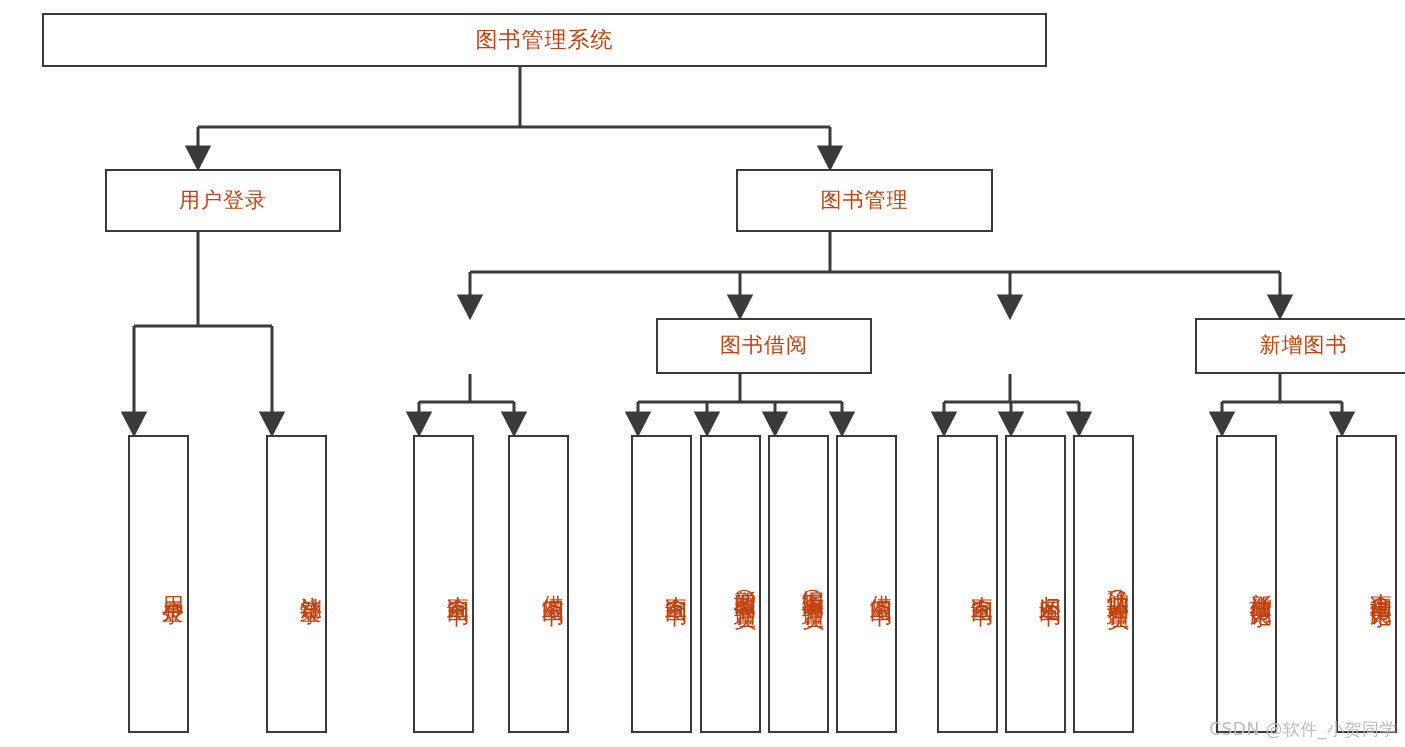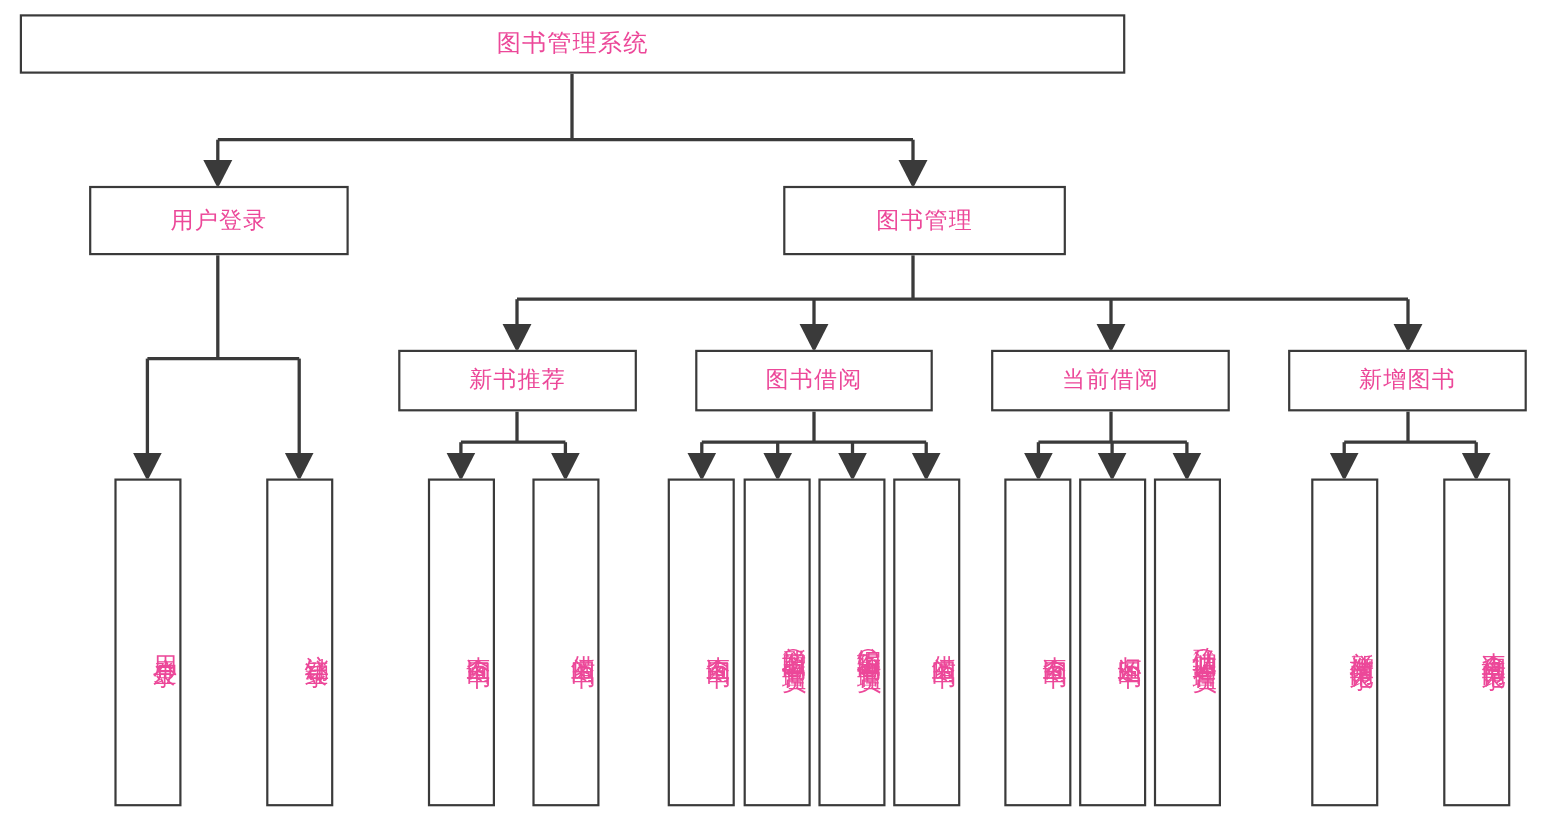--- a/index.html
+++ b/index.html
@@ -3,21 +3,21 @@
 <meta charset="utf-8">
 <style>
   html,body{margin:0;padding:0;background:#ffffff;}
   body{width:1405px;height:747px;overflow:hidden;
        font-family:"DejaVu Sans","Liberation Sans",sans-serif;}
   #canvas{position:relative;width:1405px;height:747px;background:#fff;}
   svg.wires{position:absolute;left:0;top:0;width:1405px;height:747px;pointer-events:none;}
 
   .node{position:absolute;box-sizing:border-box;background:#ffffff;
         border:2.5px solid #3a3a3a;display:flex;align-items:center;
-        justify-content:center;color:#ec4899;}
+        justify-content:center;color:#c2410c;margin-left:24px;}
   .node.horiz{font-size:21px;letter-spacing:1px;line-height:1.2;}
   .node.root{font-size:22px;}
   .node.vert{writing-mode:vertical-rl;text-orientation:upright;
              font-size:22px;letter-spacing:3px;line-height:1.25;
              padding:8px 0;align-items:flex-start;justify-content:center;}
   .watermark{position:absolute;right:8px;bottom:6px;font-size:17px;
              color:#b9bcc0;letter-spacing:.5px;white-space:nowrap;}
 </style>
 </head>
 <body>
@@ -78,28 +78,22 @@
     <span>图书管理系统</span>
   </div>
 
   <div class="node horiz" style="left:81px;top:169px;width:236px;height:63px;">
     <span>用户登录</span>
   </div>
   <div class="node horiz" style="left:712px;top:169px;width:257px;height:63px;">
     <span>图书管理</span>
   </div>
 
-  <div class="node horiz" style="left:362px;top:318px;width:217px;height:56px;">
-    <span>新书推荐</span>
-  </div>
   <div class="node horiz" style="left:632px;top:318px;width:216px;height:56px;">
     <span>图书借阅</span>
-  </div>
-  <div class="node horiz" style="left:901px;top:318px;width:217px;height:56px;">
-    <span>当前借阅</span>
   </div>
   <div class="node horiz" style="left:1171px;top:318px;width:217px;height:56px;">
     <span>新增图书</span>
   </div>
 
   <div class="node vert" style="left:104px;top:435px;width:61px;height:298px;">
     <span>用户登录</span>
   </div>
   <div class="node vert" style="left:242px;top:435px;width:61px;height:298px;">
     <span>注销登录</span>
@@ -135,14 +129,15 @@
     <span>确认归还（管理员）</span>
   </div>
 
   <div class="node vert" style="left:1192px;top:435px;width:61px;height:298px;">
     <span>新增借阅记录</span>
   </div>
   <div class="node vert" style="left:1312px;top:435px;width:61px;height:298px;">
     <span>查询借阅记录</span>
   </div>
 
+  <div class="watermark">CSDN @软件_小贺同学</div>
 
 </div>
 
 </body></html>

